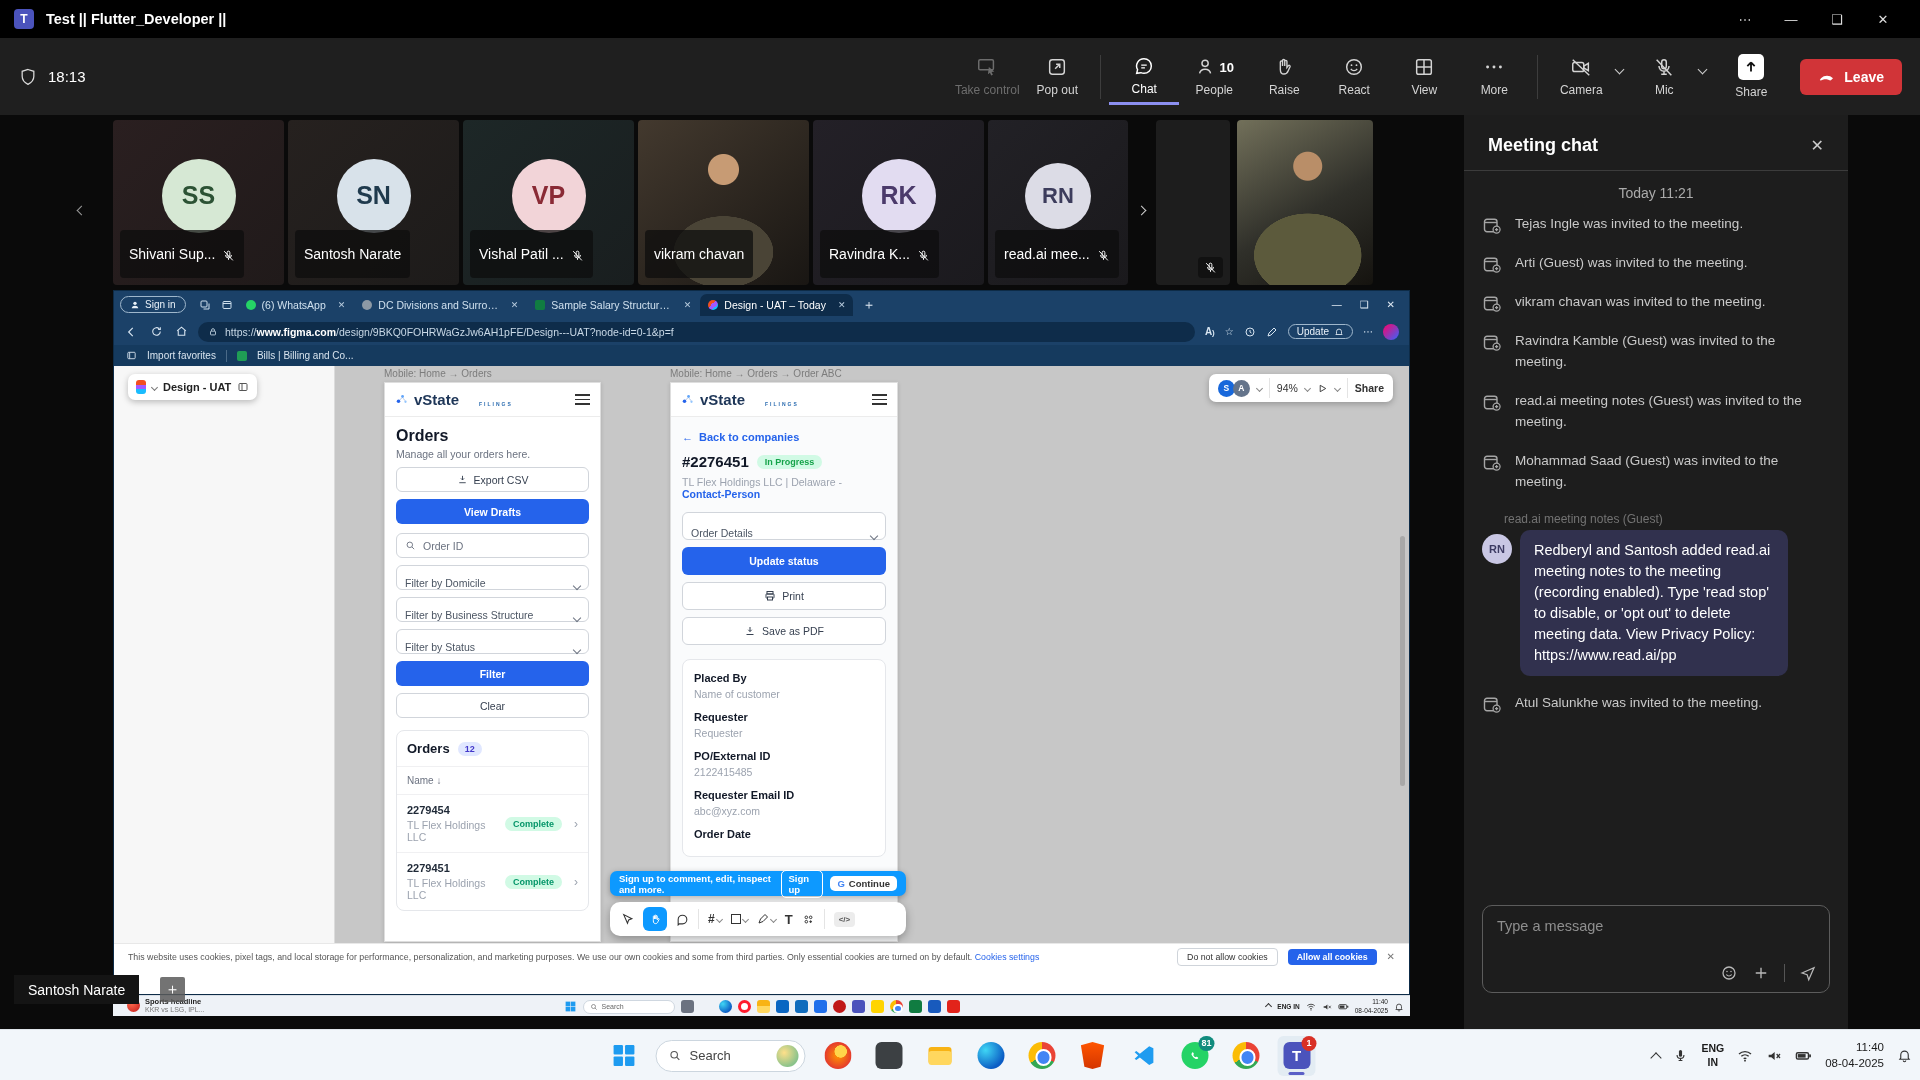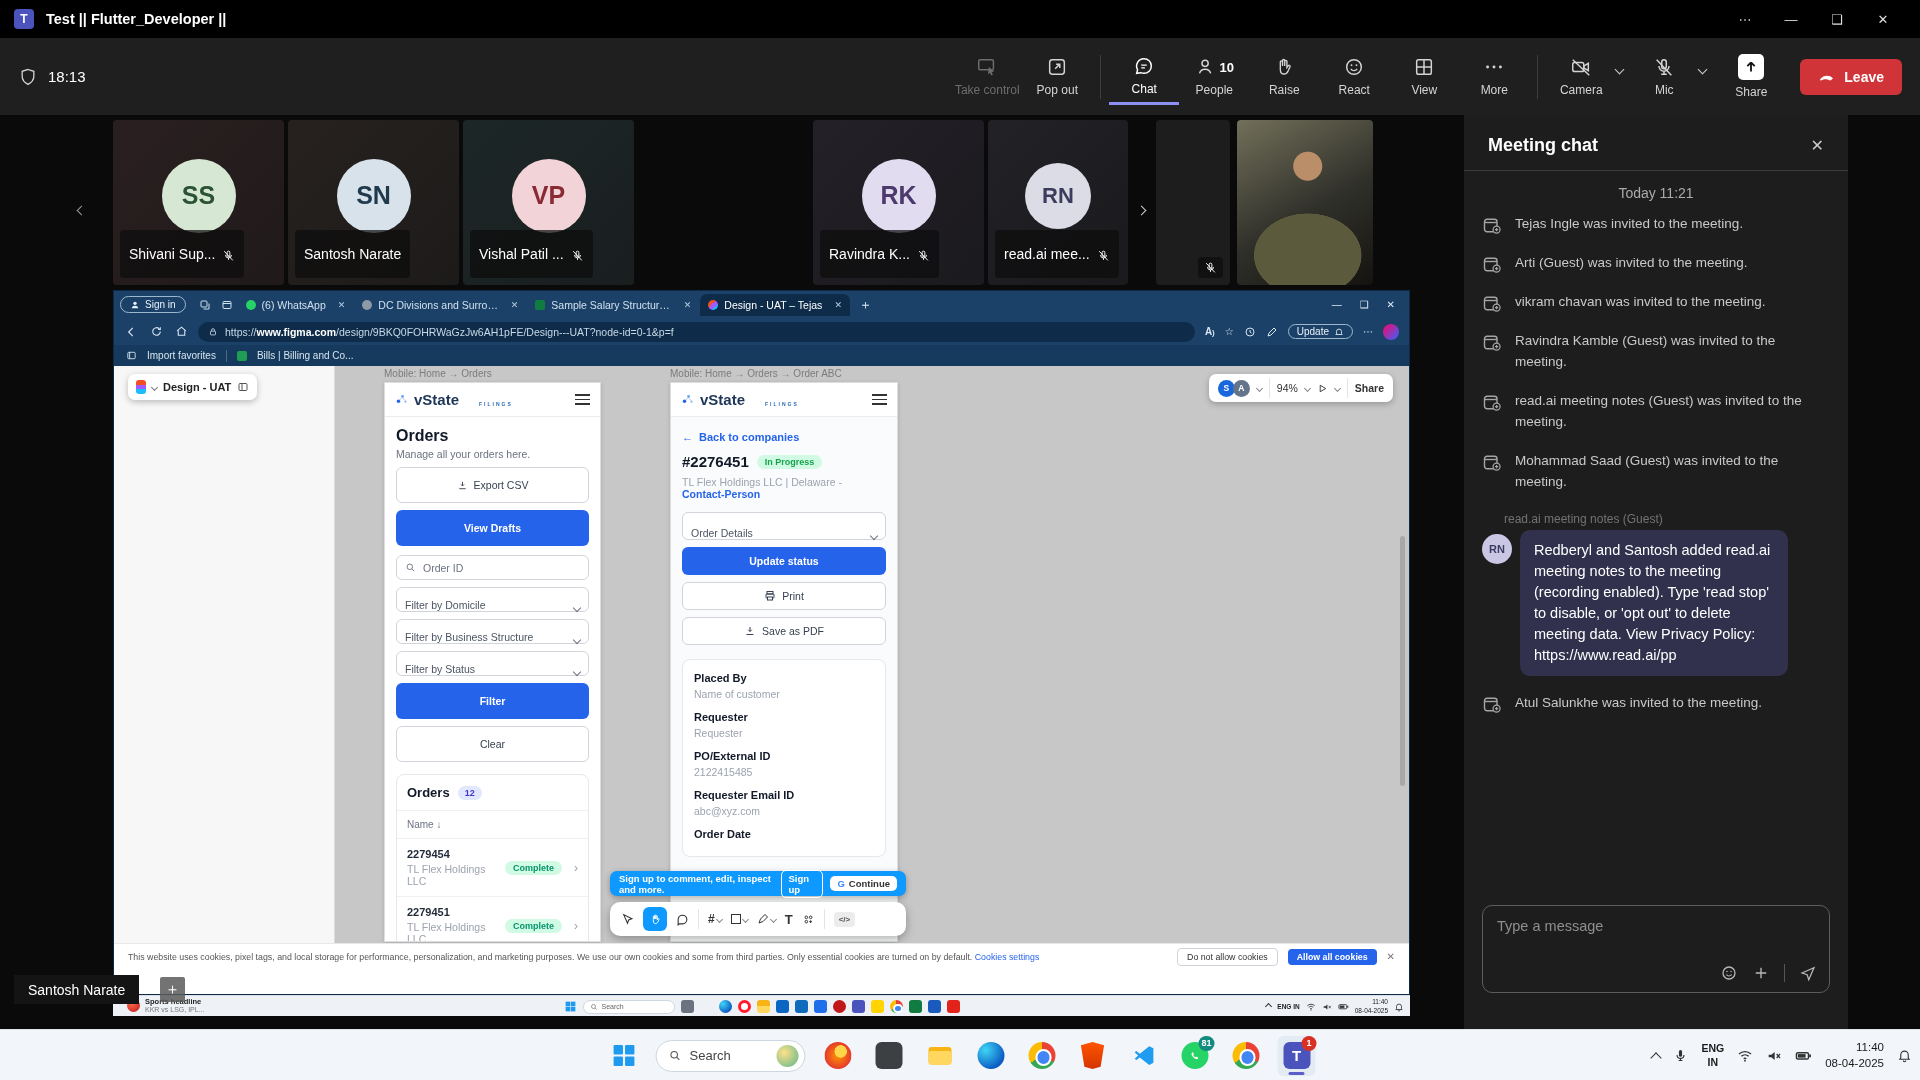--- a/index.html
+++ b/index.html
@@ -95,21 +95,21 @@
   .mframe{position:absolute;top:16px;height:560px;background:#fff;border:1px solid #dedede;box-shadow:0 1px 4px rgba(0,0,0,.15);overflow:hidden;}
   .mf-head{height:34px;border-bottom:1px solid #ececec;display:flex;align-items:center;padding:0 10px;}
   .burger{margin-left:auto;display:flex;flex-direction:column;gap:3px;}
   .burger i{display:block;width:15px;height:1.8px;background:#333;}
   .brand{display:flex;align-items:flex-end;gap:20px;}
   .brand .bt{font-size:15px;font-weight:800;color:#1d3557;line-height:1;}
   .brand .bs{font-size:5px;font-weight:700;color:#2b6cb0;letter-spacing:2px;}
   .mf-body{padding:10px 11px;}
   .h-orders{font-size:16px;font-weight:800;color:#111827;}
   .sub{font-size:10.5px;color:#6b7280;margin-top:3px;}
-  .btn{height:36px;border-radius:6px;display:flex;align-items:center;justify-content:center;gap:6px;font-size:10.5px;margin-top:7px;}
+  .btn{height:25px;border-radius:6px;display:flex;align-items:center;justify-content:center;gap:6px;font-size:10.5px;margin-top:7px;}
   .btn.line{border:1px solid #d1d5db;color:#374151;background:#fff;}
   .btn.blue{background:#2563eb;color:#fff;font-weight:700;}
   .inputbox{height:25px;border:1px solid #d1d5db;border-radius:6px;display:flex;align-items:center;gap:7px;padding:0 8px;color:#6b7280;font-size:10.5px;margin-top:9px;}
   .drop{height:25px;border:1px solid #d1d5db;border-radius:6px;display:flex;align-items:flex-end;padding:0 8px;color:#4b5563;font-size:10.5px;margin-top:7px;}
   .drop .dchev{margin-left:auto;width:6px;height:6px;border-right:1.4px solid #6b7280;border-bottom:1.4px solid #6b7280;transform:rotate(45deg);}
   .listcard{border:1px solid #e5e7eb;border-radius:8px;margin-top:12px;}
   .lc-head{display:flex;align-items:center;gap:8px;padding:10px 10px;}
   .lc-title{font-size:13px;font-weight:800;color:#111827;}
   .lc-badge{background:#e0e7ff;color:#4338ca;font-size:9px;font-weight:700;border-radius:9px;padding:2px 7px;}
   .lc-col{border-top:1px solid #f0f0f2;padding:8px 10px;font-size:10px;color:#6b7280;}
@@ -339,20 +339,25 @@
     <div class="namechip">
       <span>Vishal Patil ...</span>
       <svg viewBox="0 0 24 24">
           <rect x="9.5" y="4" width="5" height="10" rx="2.5" fill="none" stroke="#fff" stroke-width="1.8"></rect>
           <path d="M6.5 11a5.5 5.5 0 0011 0M12 16.5V20" fill="none" stroke="#fff" stroke-width="1.8"></path>
           <path d="M4 4l16 17" stroke="#fff" stroke-width="1.8"></path>
         </svg>
     </div>
   </div>
 
+  <div class="tile t-photo1" style="left:638px;width:171px">
+    <div class="namechip">
+        <span>vikram chavan</span>
+      </div>
+  </div>
 
   <div class="tile" style="left:813px;width:171px;background:linear-gradient(135deg,#232027,#1b1a1e)">
     <div class="avatar-c" style="background:#e2dcf1;color:#4b3a6b">RK</div>
     <div class="namechip">
       <span>Ravindra K...</span>
       <svg viewBox="0 0 24 24">
           <rect x="9.5" y="4" width="5" height="10" rx="2.5" fill="none" stroke="#fff" stroke-width="1.8"></rect>
           <path d="M6.5 11a5.5 5.5 0 0011 0M12 16.5V20" fill="none" stroke="#fff" stroke-width="1.8"></path>
           <path d="M4 4l16 17" stroke="#fff" stroke-width="1.8"></path>
         </svg>
@@ -420,21 +425,21 @@
         <span class="tlabel">DC Divisions and Surroundings</span>
           <span class="x">✕</span>
       </div>
       <div class="tab">
         <span class="fav" style="background:#107c41;border-radius:2px"></span>
         <span class="tlabel">Sample Salary Structure with calc</span>
           <span class="x">✕</span>
       </div>
       <div class="tab active">
         <span class="fav" style="background:linear-gradient(135deg,#f24e1e 0 40%,#a259ff 40% 70%,#1abcfe 70%)"></span>
-        <span class="tlabel">Design - UAT – Tejas</span>
+        <span class="tlabel">Design - UAT – Today</span>
           <span class="x">✕</span>
       </div>
       <span class="newtab">＋</span>
       <div class="bwctl">
         <span>—</span>
         <span>❑</span>
         <span>✕</span>
       </div>
     </div>
 

